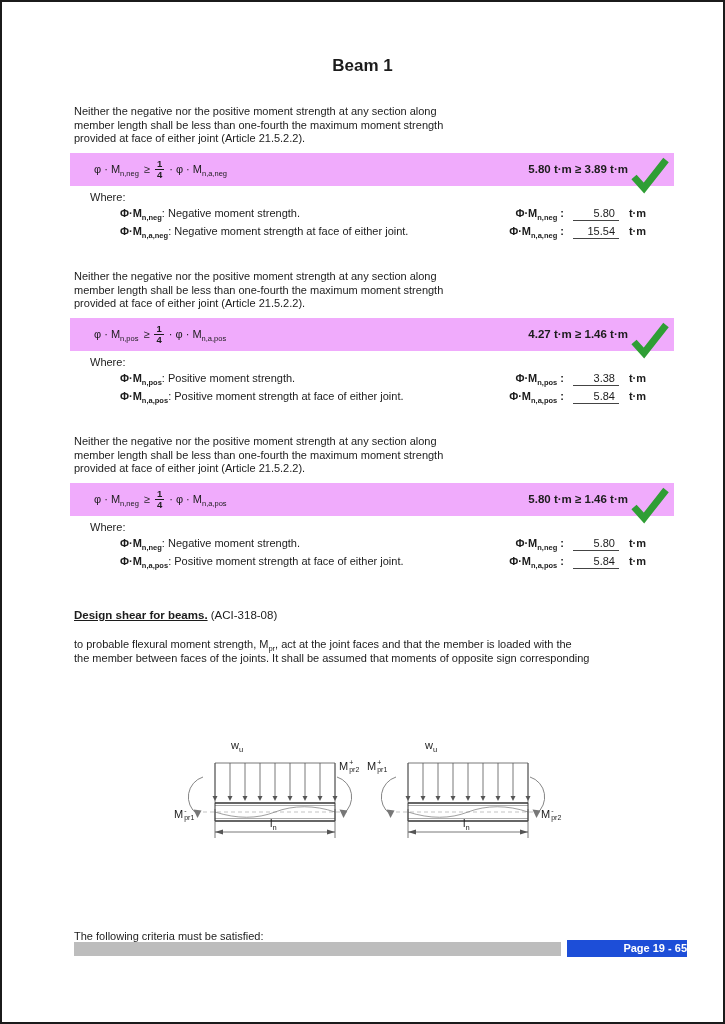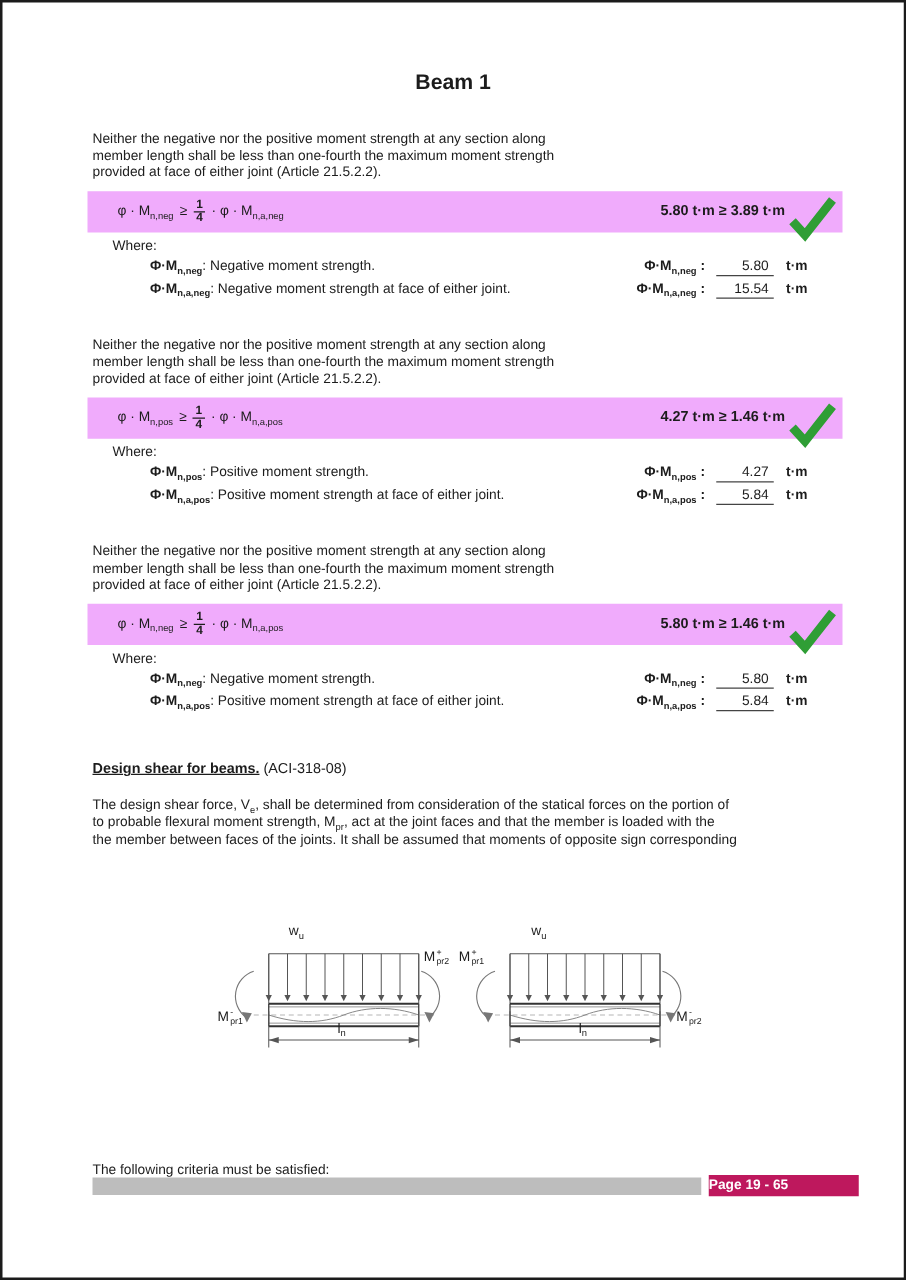--- a/index.html
+++ b/index.html
@@ -31,22 +31,22 @@
   .def-val { position:absolute; right:55px; top:0; width:46px; text-align:right;
              border-bottom:1px solid #444; padding-right:4px; height:14px; }
   .def-unit { position:absolute; right:28px; top:0;font-weight:bold; }
   .section-heading { position:absolute; left:72px; top:607px; font-size:11.5px; }
   .section-heading .hd { font-weight:bold; text-decoration:underline; }
   .shear-para { position:absolute; left:72px; top:636px; width:604px; }
   .shear-para .pline { font-size:11px; line-height:13.8px; }
   .closing { position:absolute; left:72px; top:928px; font-size:11px; }
   .footer-bar { position:absolute; left:72px; top:940px; width:487px; height:14px; background:#bdbdbd; }
   .footer-page { position:absolute; left:565px; top:938px; width:120px; height:17px;
-                 background:#be185d; color:#fff; font-size:11px; font-weight:bold;
-                 text-align:left; line-height:17px; }
+                 background:#1d4ed8; color:#fff; font-size:11px; font-weight:bold;
+                 text-align:right; line-height:17px; }
   .diag-svg { position:absolute; top:733px; }
   .diag-svg.left { left:165px; } .diag-svg.right { left:358px; }
   .dlabel { position:absolute; font-size:11px; white-space:nowrap; }
   .msym { display:inline-flex; align-items:flex-start; }
   .supsub { display:inline-flex; flex-direction:column; font-size:7px; line-height:7px;
             margin-left:1px; margin-top:-1px; font-weight:normal; }
 </style>
 </head>
 <body>
 
@@ -108,21 +108,21 @@
       <span class="checkmark">
         <svg width="40" height="40" viewBox="0 0 40 40">
             <path d="M4 21 L14 32 L36 4" stroke="#2f9e35" stroke-width="7" fill="none"></path>
           </svg>
       </span>
     </div>
     <div class="where">Where:</div>
     <div class="defrow">
       <span class="sym"><span>Φ·M</span><sub>n,pos</sub></span><span>: Positive moment strength.</span>
       <span class="def-sym"><span>Φ·M</span><sub>n,pos</sub><span> :</span></span>
-      <span class="def-val">4.27</span>
+      <span class="def-val">3.38</span>
       <span class="def-unit">t·m</span>
     </div>
     <div class="defrow">
       <span class="sym"><span>Φ·M</span><sub>n,a,pos</sub></span><span>: Positive moment strength at face of either joint.</span>
       <span class="def-sym"><span>Φ·M</span><sub>n,a,pos</sub><span> :</span></span>
       <span class="def-val">5.84</span>
       <span class="def-unit">t·m</span>
     </div>
   </div>
 
@@ -160,21 +160,20 @@
       <span class="def-val">5.84</span>
       <span class="def-unit">t·m</span>
     </div>
   </div>
 
   <div class="section-heading">
     <span class="hd">Design shear for beams.</span><span> (ACI-318-08)</span>
   </div>
 
   <div class="shear-para">
-    <div class="pline"><span>The design shear force, V</span><sub>e</sub><span>, shall be determined from consideration of the statical forces on the portion of</span></div>
     <div class="pline"><span>to probable flexural moment strength, M</span><sub>pr</sub><span>, act at the joint faces and that the member is loaded with the</span></div>
     <div class="pline">the member between faces of the joints. It shall be assumed that moments of opposite sign corresponding</div>
   </div>
 
   <svg class="diag-svg left" width="200" height="112" viewBox="0 0 200 112">
     <g stroke="#555" stroke-width="0.8" fill="none">
       <line x1="48" y1="28" x2="168" y2="28"></line>
       <line x1="48" y1="28" x2="48" y2="68"></line>
       <line x1="168" y1="28" x2="168" y2="68"></line>
       <line x1="48" y1="28" x2="48" y2="61"></line>

